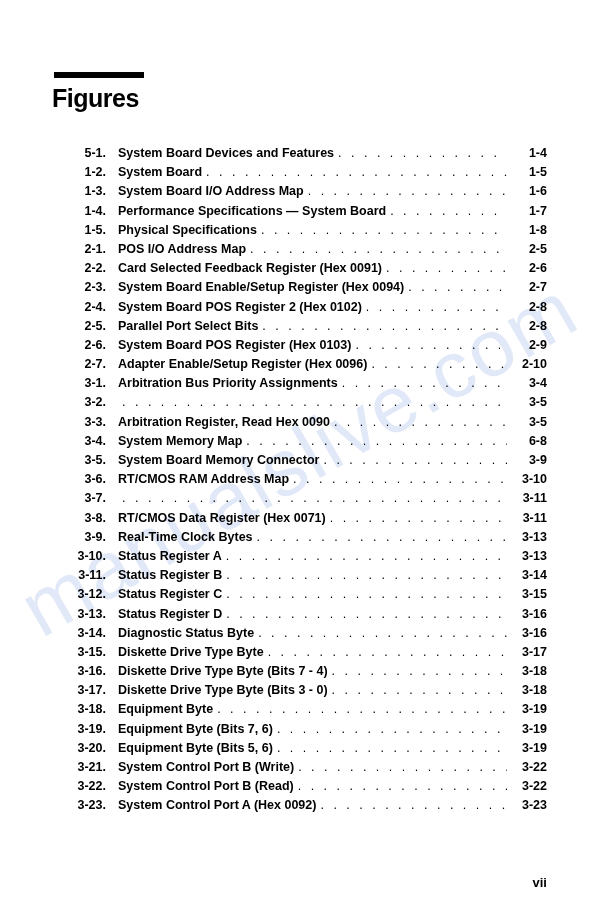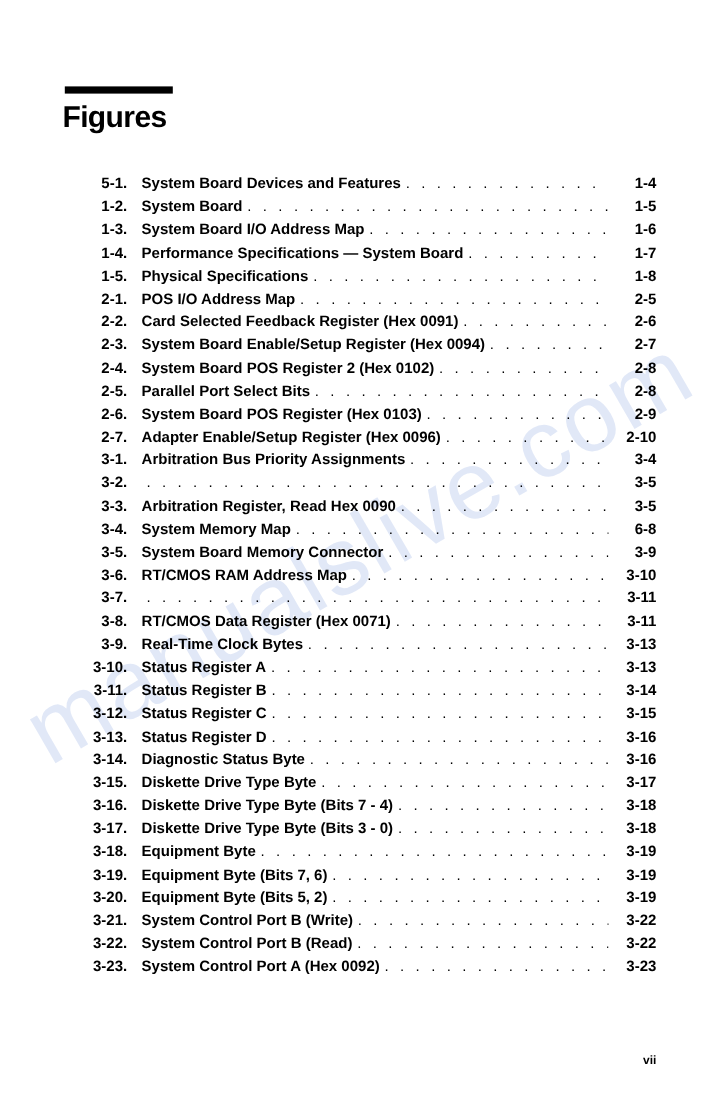--- a/index.html
+++ b/index.html
@@ -75,21 +75,21 @@
     .toc-page {
       width: 40px;
       text-align: right;
       flex-shrink: 0;
     }
     .page-num {
       position: absolute;
       bottom: 28px;
       right: 50px;
       font-weight: 900;
-      font-size: 10px;
+      font-size: 13px;
     }
   </style>
 </head>
 <body>
 
 <div class="watermark">manualslive.com</div>
 
 <div class="content">
   <div class="heading-rule"></div>
   <h1 class="heading">Figures</h1>
@@ -274,21 +274,21 @@
         <span class="toc-page">3-19</span>
       </div>
       <div class="toc-row">
         <span class="toc-num">3-19.</span>
         <span class="toc-title">Equipment Byte (Bits 7, 6)</span>
         <span class="toc-dots"> .  .  .  .  .  .  .  .  .  .  .  .  .  .  .  .  .  .  .  .  .  .  .  .  .  .  .  .  .  .  .  .  .  .  .  .  .  .  .  .  .  .  .  .  .  .  .  .  .  .  .  .  .  .  .  .  .  .  .  . </span>
         <span class="toc-page">3-19</span>
       </div>
       <div class="toc-row">
         <span class="toc-num">3-20.</span>
-        <span class="toc-title">Equipment Byte (Bits 5, 2)</span>
+        <span class="toc-title">Equipment Byte (Bits 5, 6)</span>
         <span class="toc-dots"> .  .  .  .  .  .  .  .  .  .  .  .  .  .  .  .  .  .  .  .  .  .  .  .  .  .  .  .  .  .  .  .  .  .  .  .  .  .  .  .  .  .  .  .  .  .  .  .  .  .  .  .  .  .  .  .  .  .  .  . </span>
         <span class="toc-page">3-19</span>
       </div>
       <div class="toc-row">
         <span class="toc-num">3-21.</span>
         <span class="toc-title">System Control Port B (Write)</span>
         <span class="toc-dots"> .  .  .  .  .  .  .  .  .  .  .  .  .  .  .  .  .  .  .  .  .  .  .  .  .  .  .  .  .  .  .  .  .  .  .  .  .  .  .  .  .  .  .  .  .  .  .  .  .  .  .  .  .  .  .  .  .  .  .  . </span>
         <span class="toc-page">3-22</span>
       </div>
       <div class="toc-row">

